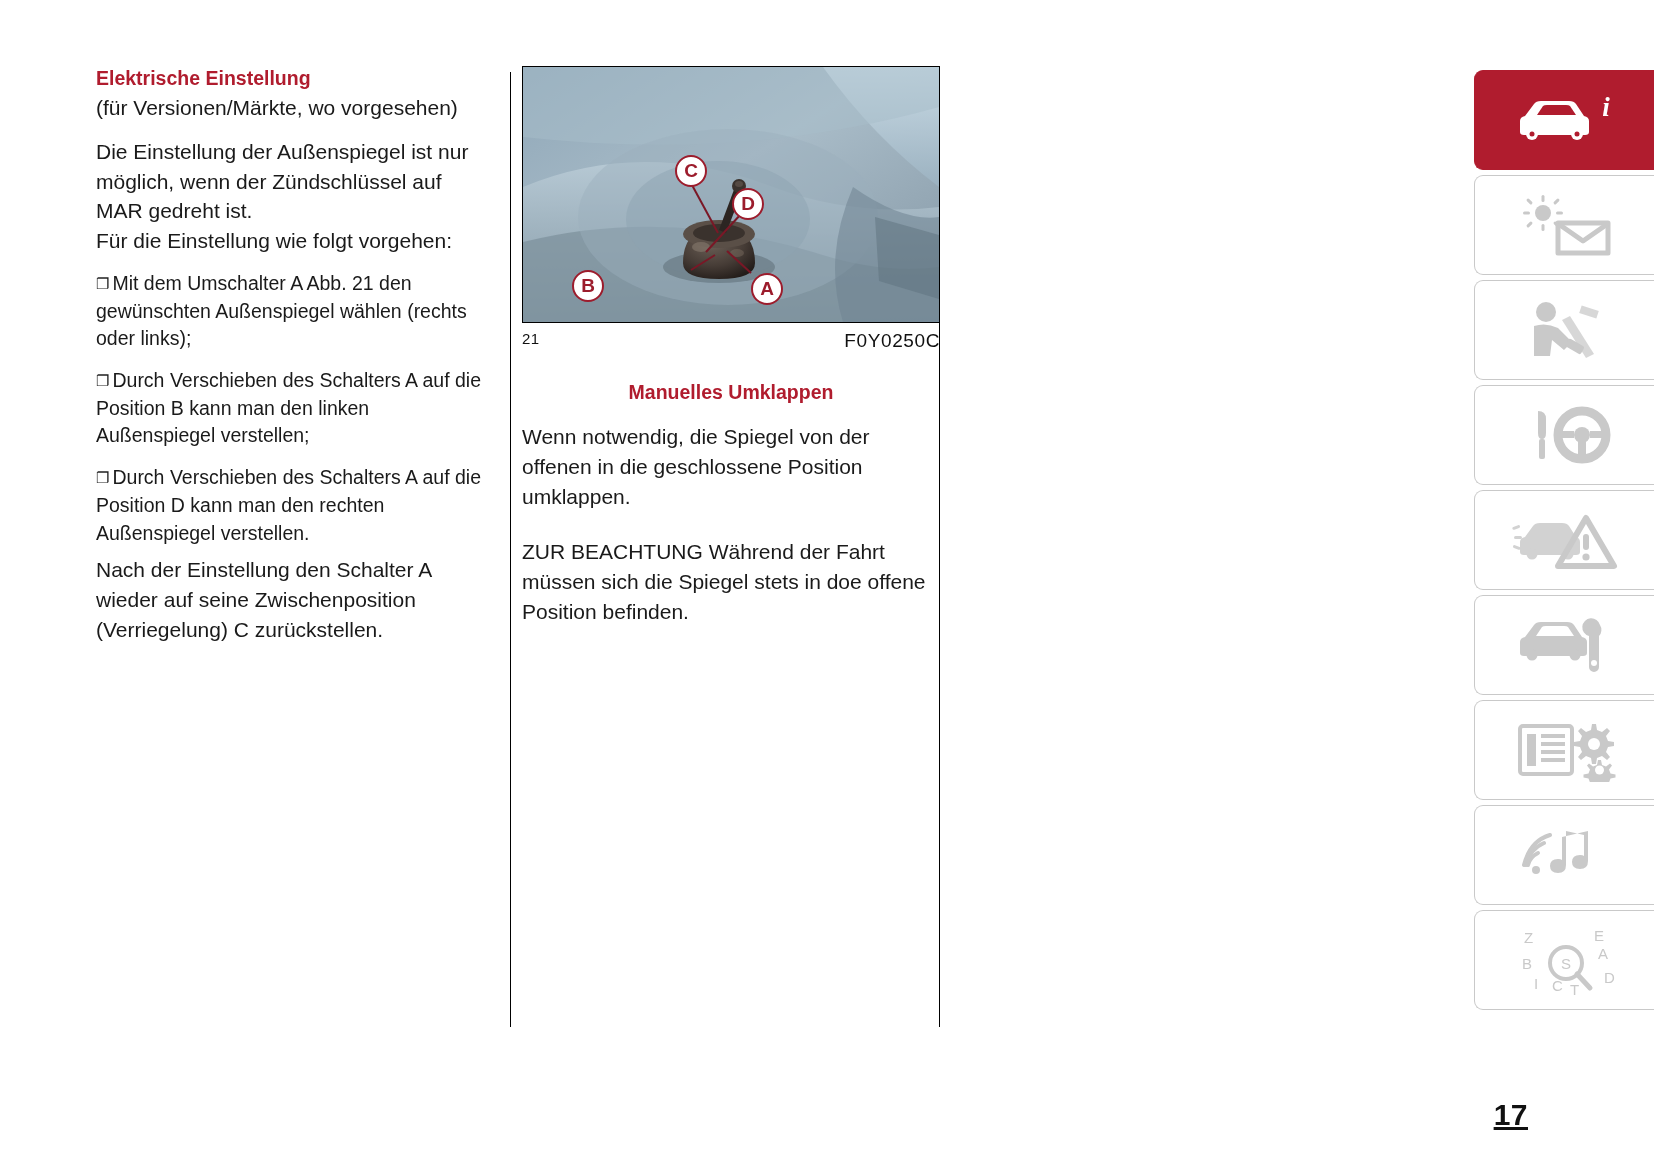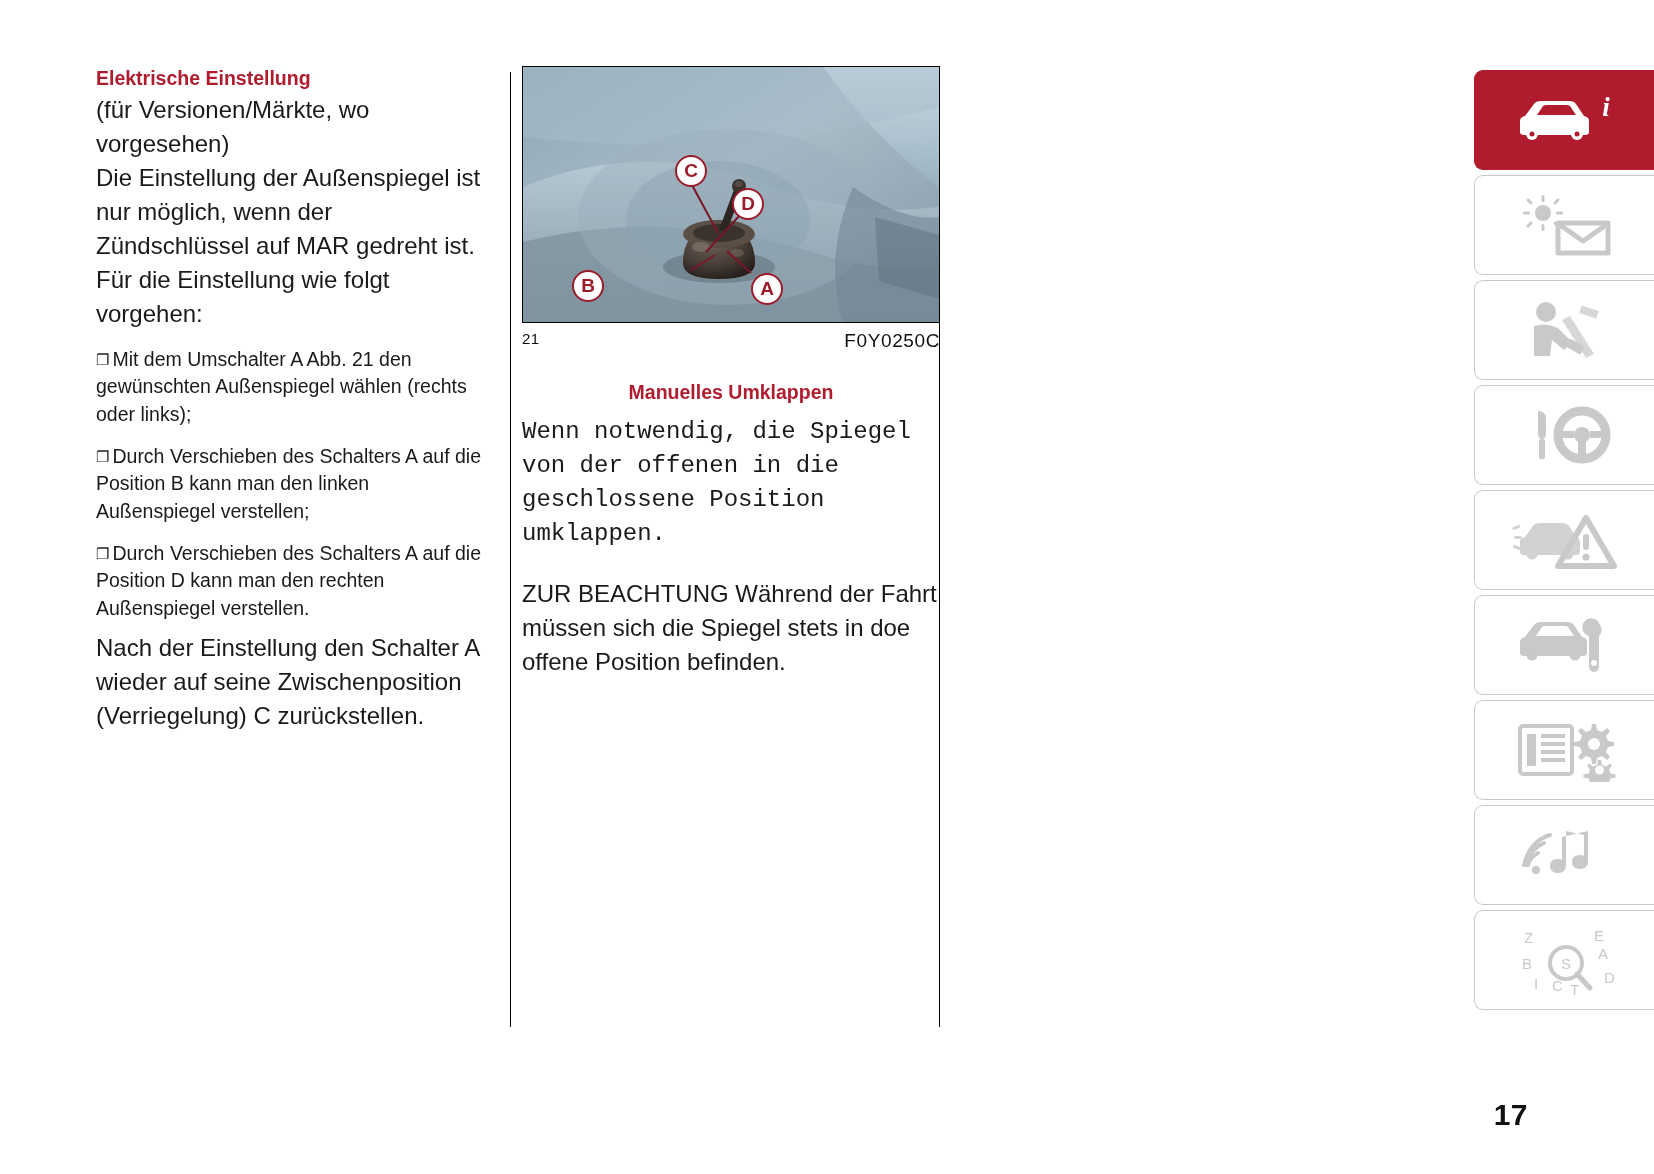--- a/index.html
+++ b/index.html
@@ -47,26 +47,26 @@
 
   
   h2.section-title {
     font-size: 19.5px;
     font-weight: bold;
     color: #b01c2e;
     margin: 0 0 2px 0;
     line-height: 1.28;
   }
   p.body {
-    font-size: 24px;
+    font-size: 21px;
     line-height: 1.42;
     margin: 0 0 0 0;
     color: #1a1a1a;
   }
-  p.body + p.body { margin-top: 0; }
+  p.body + p.body { margin-top: 14px; }
   p.tight { margin-top: 0; }
 
   .bullet-item {
     font-size: 19.5px;
     line-height: 1.42;
     margin-top: 14px;
     position: relative;
     color: #1a1a1a;
   }
   .bullet-glyph {
@@ -146,20 +146,21 @@
   .tab svg { display: block; }
 
   .page-number {
     position: absolute;
     right: 126px;
     bottom: 42px;
     font-size: 30px;
     font-weight: bold;
     color: #111;
     letter-spacing: 0.5px;
+    text-decoration: underline;
   }
 </style>
 </head>
 <body>
 
 <div class="page">
 
   <div class="vrule vrule-a"></div>
   <div class="vrule vrule-b"></div>
 
@@ -241,21 +242,21 @@
       <div class="callout" style="left:49px;  top:203px;">B</div>
       <div class="callout" style="left:228px; top:206px;">A</div>
     </div>
 
     <div class="figure-caption-row">
       <span class="fig-num">21</span>
       <span class="fig-code">F0Y0250C</span>
     </div>
 
     <h2 class="section-title" style="margin-top:28px;text-align:center;">Manuelles Umklappen</h2>
-    <p class="body" style="margin-top:10px;font-family:Liberation Mono, monospace;">Wenn notwendig, die Spiegel von der offenen in die geschlossene Position umklappen.</p>
+    <p class="body" style="margin-top:17px;">Wenn notwendig, die Spiegel von der offenen in die geschlossene Position umklappen.</p>
     <p class="body" style="margin-top:26px;">ZUR BEACHTUNG Während der Fahrt müssen sich die Spiegel stets in doe offene Position befinden.</p>
   </div>
 
   <div class="rail">
 
     <div class="tab active">
       <svg width="110" height="64" viewBox="0 0 110 64">
         <path d="M10,44 L10,33 Q10,29 15,28 L24,16 Q26,13 31,13 L59,13 Q64,13 66,16 L74,28 Q79,29 79,33 L79,44 Q79,47 75,47 L14,47 Q10,47 10,44 Z" fill="#ffffff"></path>
         <path d="M27,27 L33,18 Q34,17 37,17 L56,17 Q59,17 60,18 L66,27 Z" fill="#b01c2e"></path>
         <circle cx="22" cy="46" r="6" fill="#ffffff"></circle>

